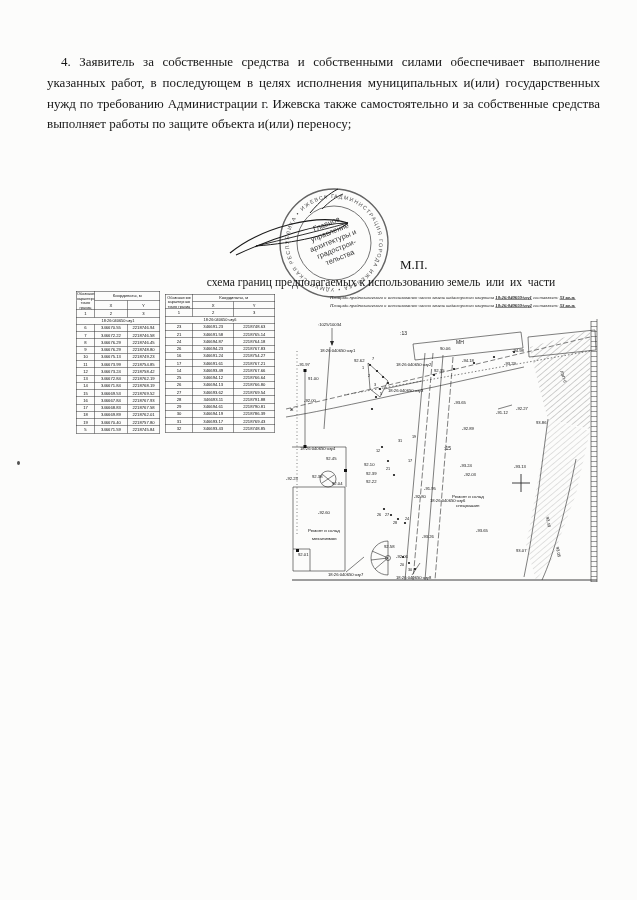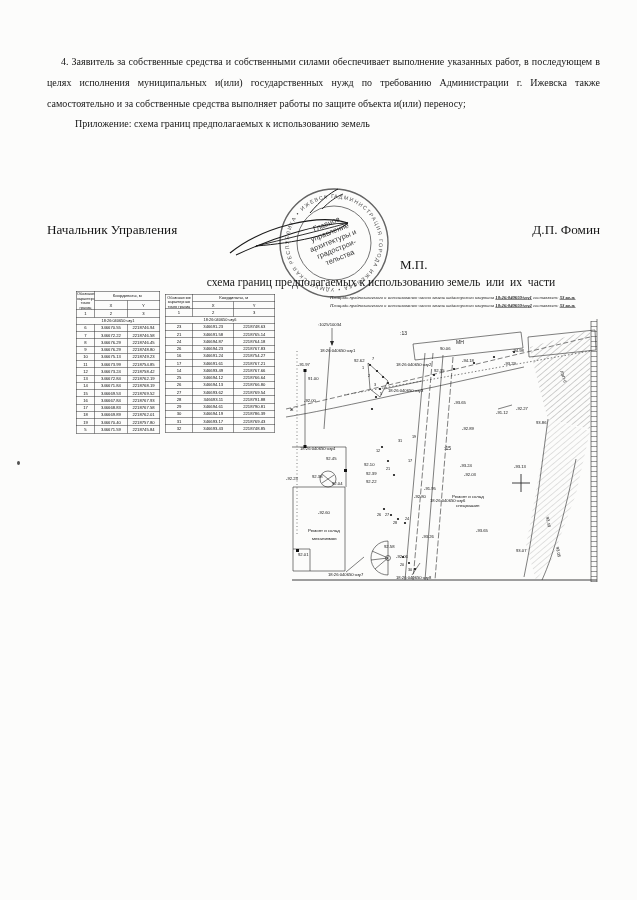--- a/index.html
+++ b/index.html
@@ -1,20 +1,20 @@
 <!DOCTYPE html>
 <html><head>
 <meta charset="utf-8">
 <style>
   html,body{margin:0;padding:0;background:#e8e8e8;}
   .page{position:relative;width:637px;height:900px;background:#fcfcfb;overflow:hidden;
         font-family:"Liberation Serif",serif;color:#161616;}
   
   .doc-text{position:absolute;left:47px;top:52px;width:553px;
-            font-size:10px;line-height:20.8px;text-align:justify;}
+            font-size:13px;line-height:20.8px;text-align:justify;}
   .doc-text p{margin:0;text-indent:14px;}
   .doc-text p.attachment{text-indent:28px;text-align:left;}
   
   .sig-row{position:absolute;left:47px;top:222px;width:553px;display:flex;
            justify-content:space-between;font-size:13.2px;}
   
   .stamp-svg{position:absolute;left:222px;top:183px;width:210px;height:122px;}
   .mp{position:absolute;left:372px;top:257px;font-size:13px;margin-left:28px;}
   
   .scheme-title{position:absolute;left:160px;top:276px;width:442px;text-align:center;
@@ -43,27 +43,22 @@
   .speck{position:absolute;left:17px;top:461px;width:3px;height:4px;background:#333;
          border-radius:50%;opacity:.85;}
 </style>
 </head>
 <body>
 
 <div class="page">
 
   <div class="doc-text">
     <p>4. Заявитель за собственные средства и собственными силами обеспечивает выполнение указанных работ, в последующем в целях исполнения муниципальных и(или) государственных нужд по требованию Администрации г. Ижевска также самостоятельно и за собственные средства выполняет работы по защите объекта и(или) переносу;</p>
-    <p class="attachment">Приложение: схема границ предполагаемых к использованию земель</p>
   </div>
 
-  <div class="sig-row">
-    <span>Начальник Управления</span>
-    <span>Д.П. Фомин</span>
-  </div>
 
   <svg class="stamp-svg" viewBox="0 0 210 122">
     <g stroke="#4a4a4a" fill="none" opacity="0.85">
       <circle cx="112" cy="60" r="54" stroke-width="1.4"></circle>
       <circle cx="112" cy="60" r="37" stroke-width="0.9"></circle>
     </g>
     <path id="ringpath" d="M112,15 a45,45 0 1 1 -0.01,0" fill="none" stroke="none"></path>
     <text font-size="5.3" letter-spacing="1.2" fill="#3d3d3d" opacity="0.9" font-family="Liberation Sans, sans-serif">
       <textPath href="#ringpath">АДМИНИСТРАЦИЯ ГОРОДА ИЖЕВСКА • УДМУРТСКАЯ РЕСПУБЛИКА • ИЖЕВСК ГОРОДЛЭН • КЫЛДЫТЭТ</textPath>
     </text>

